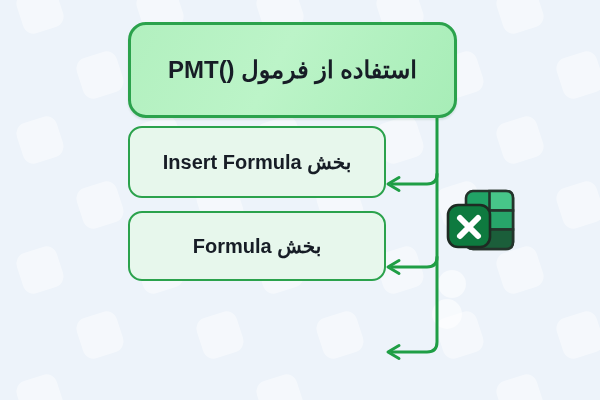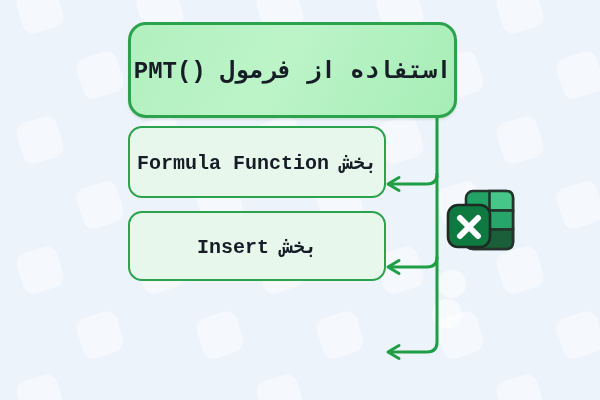--- a/index.html
+++ b/index.html
@@ -1,21 +1,21 @@
 <!DOCTYPE html>
 <html><head>
 <meta charset="utf-8">
 <style>
   html,body{margin:0;padding:0;}
   .canvas{
     position:relative;
     width:600px;height:400px;
     background:#EDF3FA;
     overflow:hidden;
-    font-family:Liberation Mono, monospace;
+    font-family:Liberation Sans, sans-serif;
   }
   .bg,.connectors{position:absolute;left:0;top:0;width:600px;height:400px;pointer-events:none;}
   .header-node{
     position:absolute;left:128px;top:22px;width:329px;height:96px;
     box-sizing:border-box;
     border:3px solid #2BA24C;border-radius:18px;
     background:linear-gradient(118deg,#b2f0bf 0%,#bcf4c8 45%,#a7edb7 100%);
     display:flex;align-items:center;justify-content:center;
     direction:rtl;text-align:center;
     font-weight:bold;font-size:24px;color:#171D26;
@@ -99,24 +99,24 @@
       <path d="M399 260.5 L388 267 L399 273.5"></path>
       <path d="M399 345.5 L388 352 L399 358.5"></path>
     </g>
   </svg>
 
   <div class="header-node">
     <span>استفاده از فرمول PMT()‎</span>
   </div>
 
   <div class="node node-1">
-    <span>بخش Formula Function</span>
+    <span>بخش Insert Formula</span>
   </div>
   <div class="node node-2">
-    <span>بخش Insert</span>
+    <span>بخش Formula</span>
   </div>
 
   <svg class="excel" width="70" height="66" viewBox="0 0 70 66">
     <g>
       <rect x="20" y="4" width="47" height="58" rx="7" fill="#21A366" stroke="#24332B" stroke-width="2.6"></rect>
       <path d="M43.5 4 H60 Q67 4 67 11 V23.5 H43.5 Z" fill="#47C689" stroke="#24332B" stroke-width="2.6"></path>
       <rect x="43.5" y="23.5" width="23.5" height="19" fill="#27A56A" stroke="#24332B" stroke-width="2.6"></rect>
       <path d="M20 42.5 H67 V55 Q67 62 60 62 H27 Q20 62 20 55 Z" fill="#1B5E3A" stroke="#24332B" stroke-width="2.6"></path>
     </g>
     <g>

